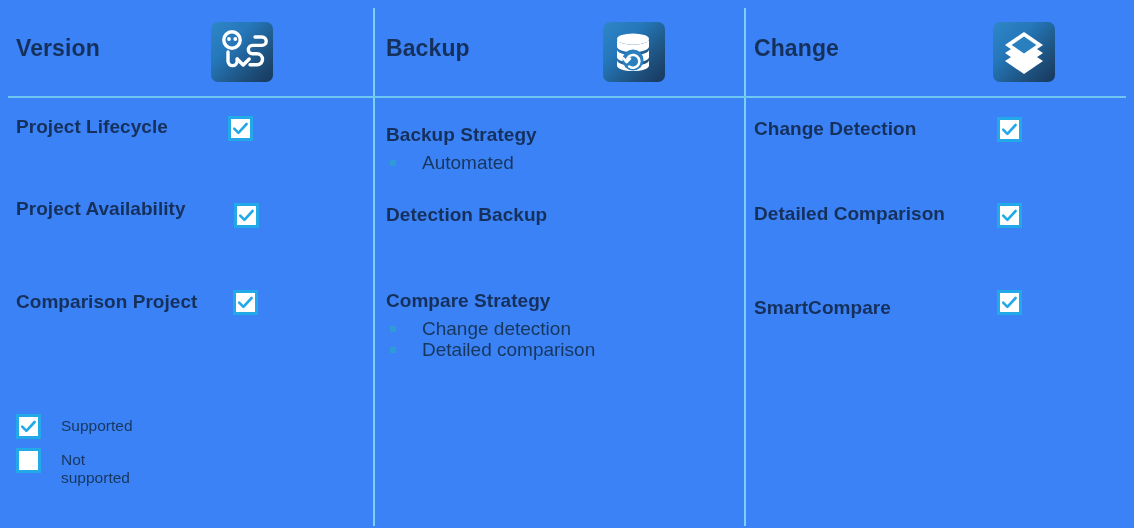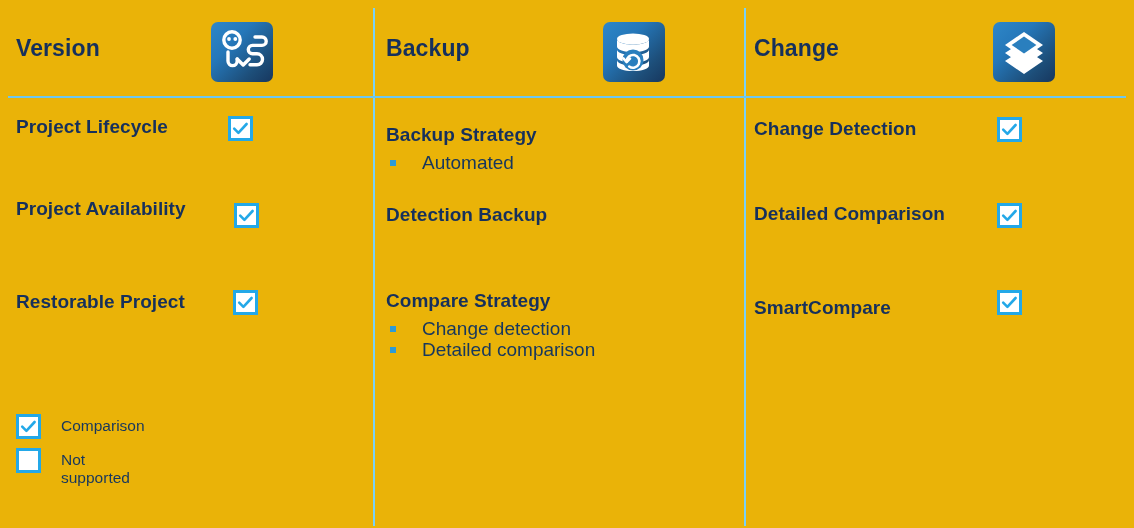--- a/index.html
+++ b/index.html
@@ -8,21 +8,21 @@
     background: #ffffff;
   }
   body {
     font-family: "Liberation Sans", sans-serif;
     -webkit-font-smoothing: antialiased;
   }
   #slide {
     position: relative;
     width: 1134px;
     height: 528px;
-    background: #eab308;
+    background: #3b82f6;
     overflow: hidden;
   }
 
   
   .vsep {
     position: absolute;
     top: 8px;
     width: 2px;
     height: 518px;
     background: #7ad1f7;
@@ -185,36 +185,36 @@
     <div class="feature" style="top:198px">
       <div class="feature-label">Project Availability</div>
     </div>
     <div class="cbox" style="left:234px; top:203px">
       <svg viewBox="0 0 19 19">
           <path d="M3.2 9.6 L7.4 13.8 L15.6 5.0" fill="none" stroke="#23a8e8" stroke-width="2.6" stroke-linecap="round" stroke-linejoin="round"></path>
         </svg>
     </div>
 
     <div class="feature" style="top:291px">
-      <div class="feature-label">Restorable Project</div>
+      <div class="feature-label">Comparison Project</div>
     </div>
     <div class="cbox" style="left:233px; top:290px">
       <svg viewBox="0 0 19 19">
           <path d="M3.2 9.6 L7.4 13.8 L15.6 5.0" fill="none" stroke="#23a8e8" stroke-width="2.6" stroke-linecap="round" stroke-linejoin="round"></path>
         </svg>
     </div>
 
     <div class="legend">
       <div class="legend-row">
         <div class="cbox">
           <svg viewBox="0 0 19 19">
               <path d="M3.2 9.6 L7.4 13.8 L15.6 5.0" fill="none" stroke="#23a8e8" stroke-width="2.6" stroke-linecap="round" stroke-linejoin="round"></path>
             </svg>
         </div>
-        <div class="legend-text">Comparison</div>
+        <div class="legend-text">Supported</div>
       </div>
       <div class="legend-row">
         <div class="cbox"></div>
         <div class="legend-text">Not supported</div>
       </div>
     </div>
   </div>
 
   <div class="col c2">
     <div class="col-header">

